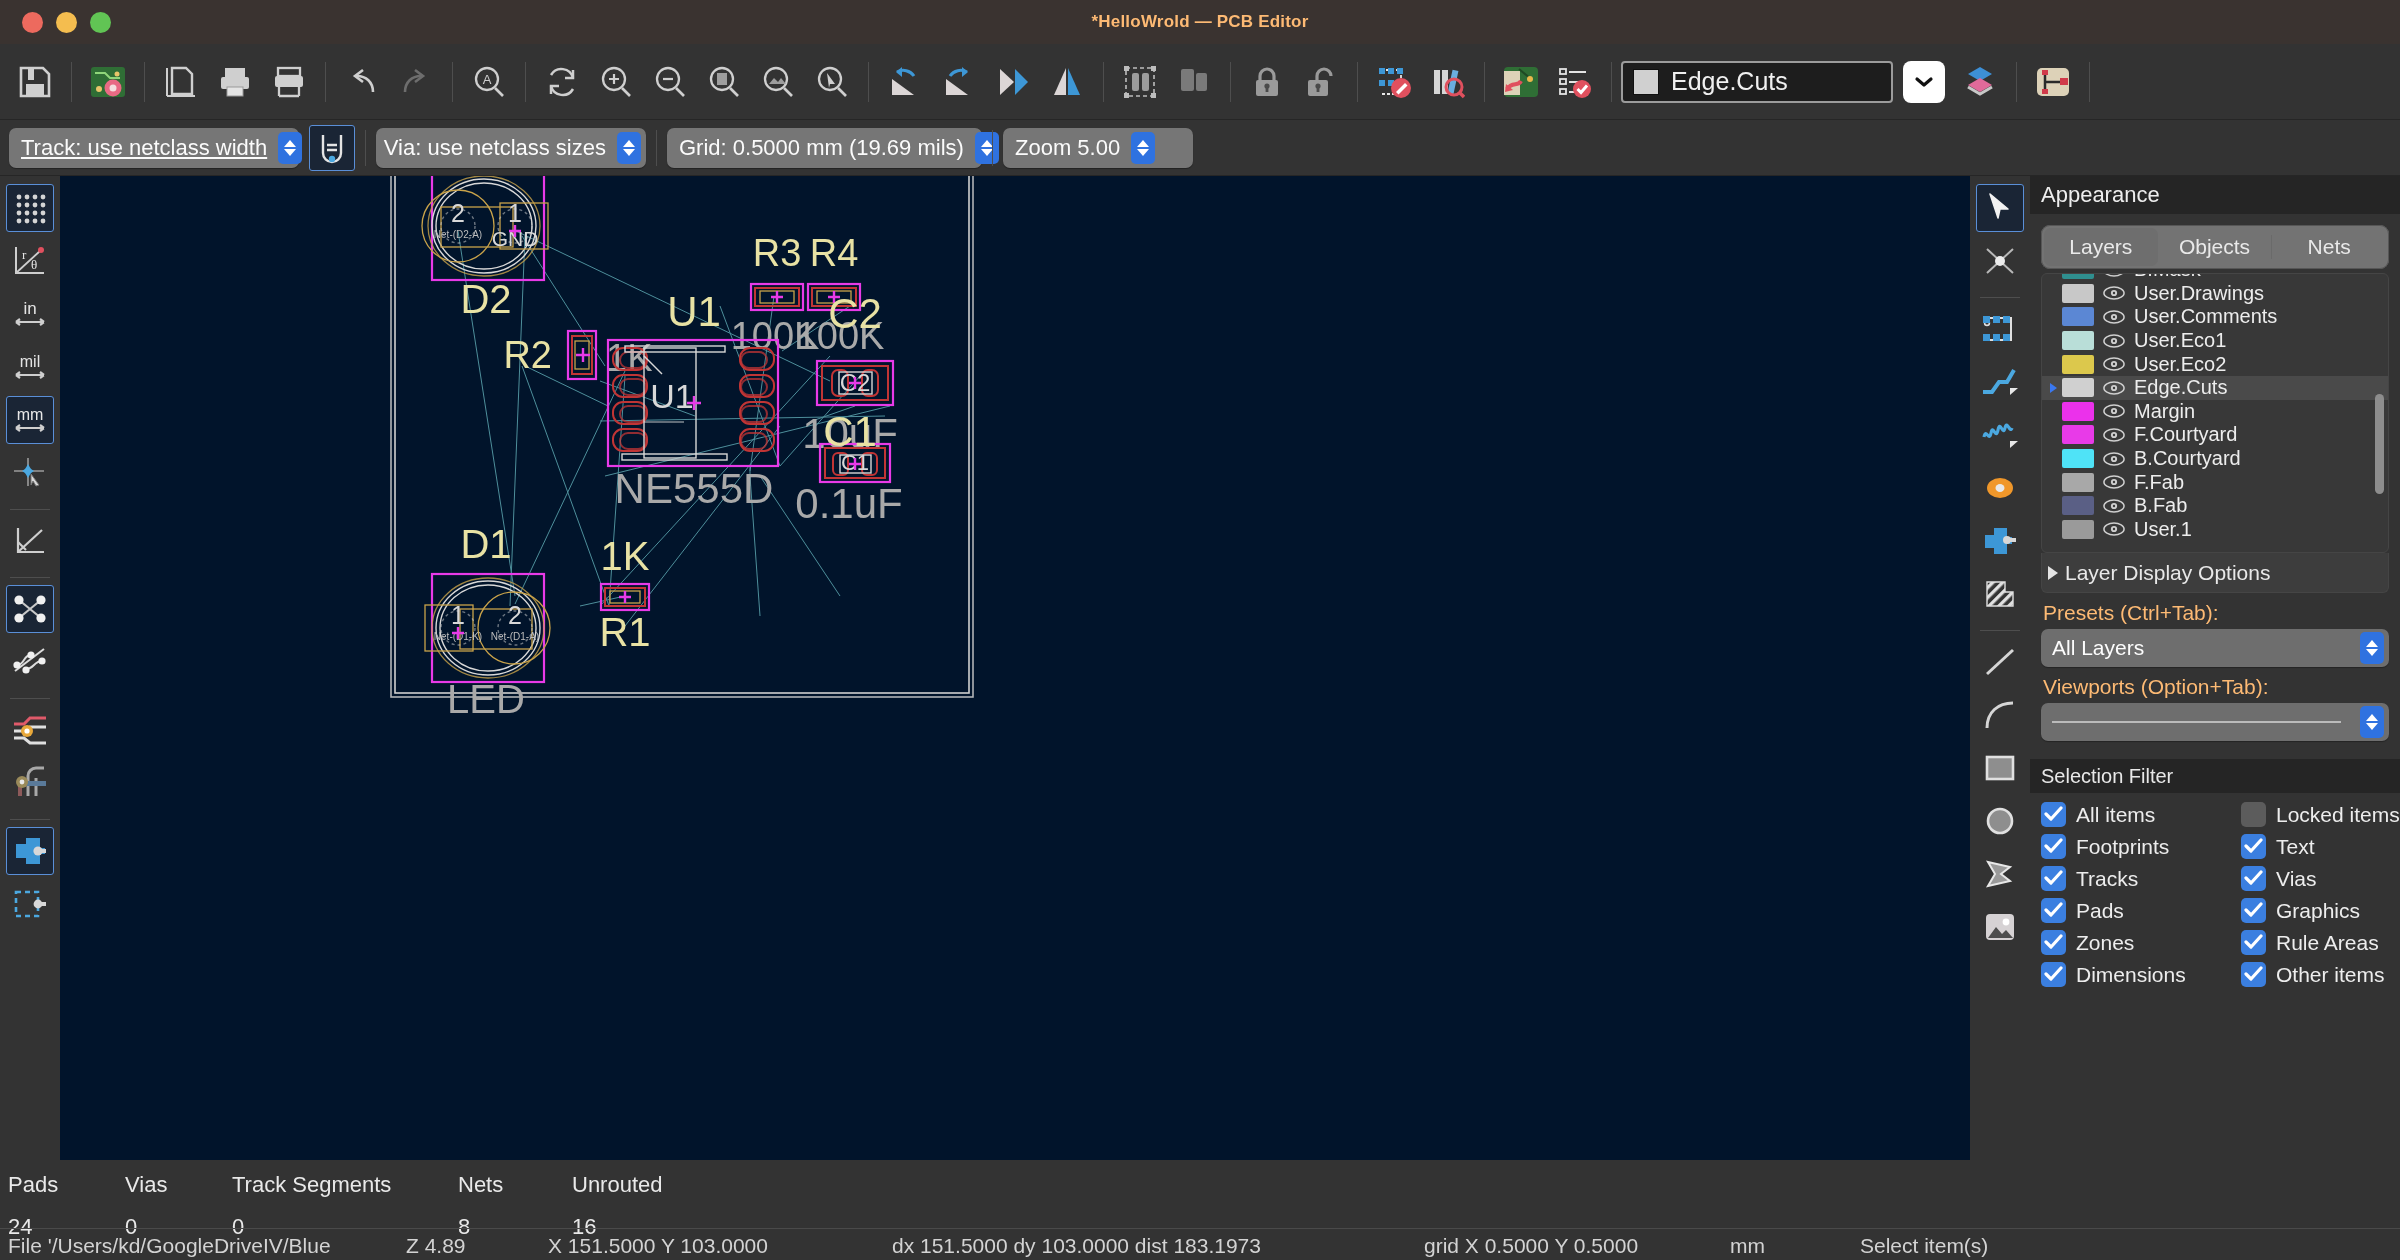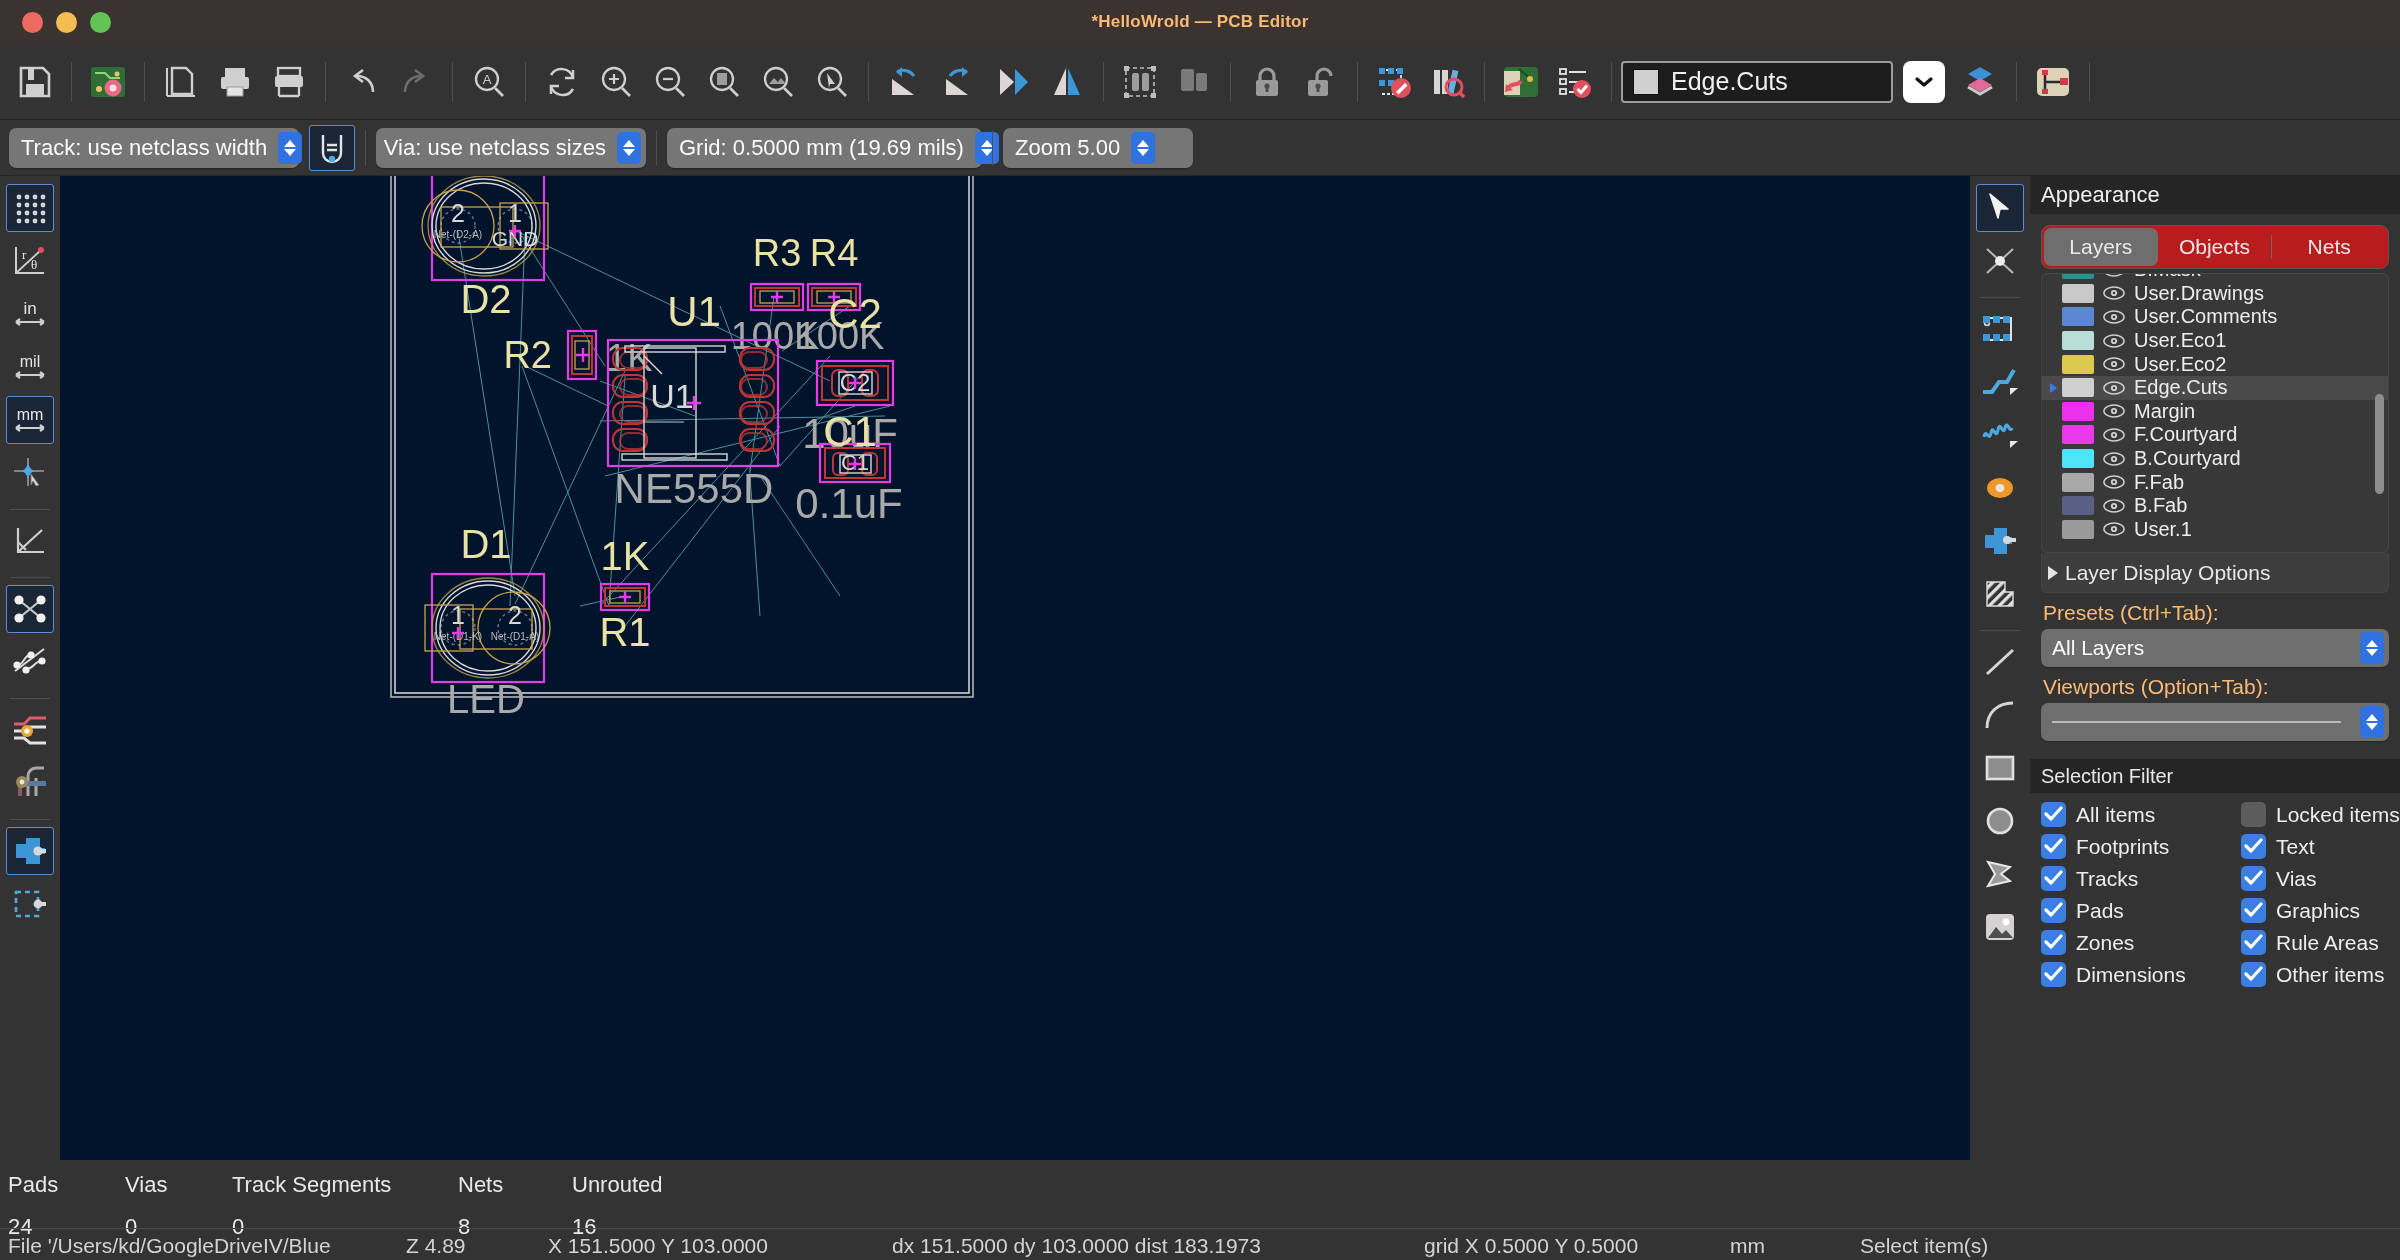--- a/index.html
+++ b/index.html
@@ -111,21 +111,21 @@
   .panel {
     position: absolute; left: 2030px; top: 176px; width: 370px; height: 984px;
     background: #333333; color: #e8e8e8;
   }
   .panel-hd {
     height: 38px; background: #252525; display: flex; align-items: center;
     padding-left: 11px; font-size: 22px; color: #eeeeee;
   }
   .tabs-wrap { padding: 11px 11px 0 11px; }
   .tabs {
-    height: 44px; background: #b91c1c; border-radius: 9px;
+    height: 44px; background: #737373; border-radius: 9px;
     display: flex; align-items: center; padding: 3px;
     box-shadow: inset 0 0 0 1px #565656;
   }
   .tab {
     flex: 1 1 0; height: 38px; display: flex; align-items: center; justify-content: center;
     font-size: 21px; color: #e9e9e9; border-radius: 7px;
   }
   .tab.active { background: #6e6e6e; }
   .tab-div { width: 1px; height: 24px; background: #6a6a6a; }
 
@@ -468,21 +468,21 @@
           <path d="M10 9v16M10 17h16" stroke="#2a2a2a" stroke-width="2.5"></path>
           <rect x="7" y="5" width="6" height="5" fill="#d03a4a"></rect>
           <rect x="7" y="24" width="6" height="5" fill="#d03a4a"></rect>
           <rect x="25" y="13" width="8" height="7" fill="#d03a4a"></rect>
         </svg>
     </div>
     <div class="tb-sep"></div>
   </div>
 
   <div class="toolbar2">
-    <div class="combo" style="width:290px;">
+    <div class="combo" style="width:290px;text-decoration:underline;">
       <span class="cv">Track: use netclass width</span>
       <div class="stepper">
           <div class="ar up"></div>
           <div class="ar dn"></div>
         </div>
     </div>
 
     <div class="tb2-toggle">
       <svg width="32" height="32" viewBox="0 0 32 32">
           <path d="M7 3v18a9 9 0 0 0 18 0V3" fill="none" stroke="#e4e4e4" stroke-width="2.4"></path>

